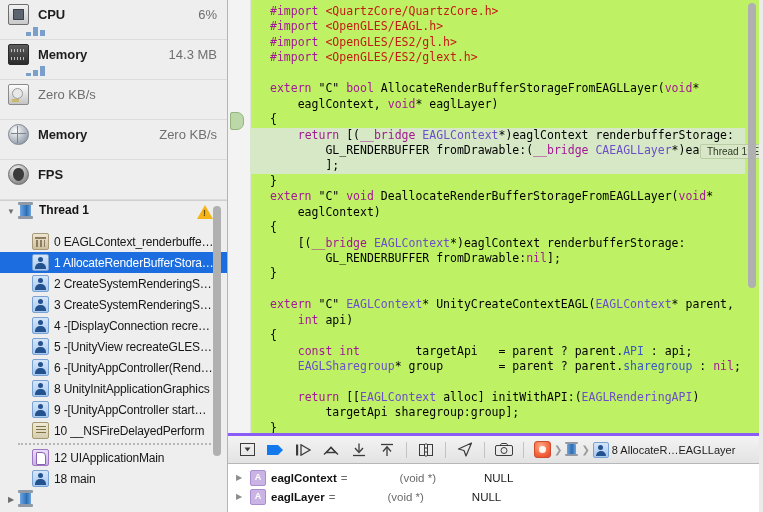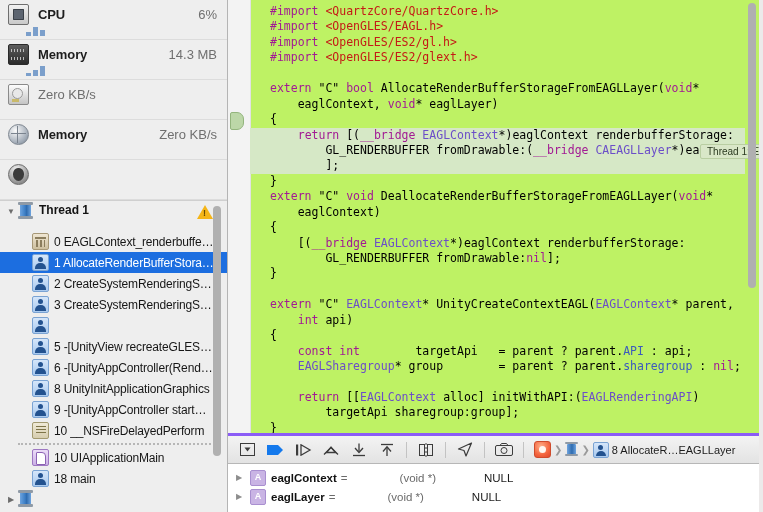--- a/index.html
+++ b/index.html
@@ -502,20 +502,21 @@
         <div class="gauge">
           <div class="gauge-row">
             <div class="gauge-icon ic-net"></div>
             <div class="gauge-name">Memory</div>
             <div class="gauge-value">Zero KB/s</div>
           </div>
         </div>
         <div class="gauge">
           <div class="gauge-row">
             <div class="gauge-icon ic-fps"></div>
+            <div class="gauge-name">FPS</div>
             <div class="gauge-value"></div>
           </div>
         </div>
       </div>
 
     <div id="threads">
         <div class="trow thread-head">
           <div class="twist open"></div>
           <div class="spool"></div>
           <div class="thread-txt">
@@ -534,20 +535,21 @@
         <div class="frow">
           <div class="fic person"></div>
           <div class="flabel">2 CreateSystemRenderingS…</div>
         </div>
         <div class="frow">
           <div class="fic person"></div>
           <div class="flabel">3 CreateSystemRenderingS…</div>
         </div>
         <div class="frow">
           <div class="fic person"></div>
+          <div class="flabel">4 -[DisplayConnection recre…</div>
         </div>
         <div class="frow">
           <div class="fic person"></div>
           <div class="flabel">5 -[UnityView recreateGLES…</div>
         </div>
         <div class="frow">
           <div class="fic person"></div>
           <div class="flabel">6 -[UnityAppController(Rend…</div>
         </div>
         <div class="frow">
@@ -558,21 +560,21 @@
           <div class="fic person"></div>
           <div class="flabel">9 -[UnityAppController start…</div>
         </div>
         <div class="frow">
           <div class="fic list"></div>
           <div class="flabel">10 __NSFireDelayedPerform</div>
         </div>
         <div class="frame-sep"></div>
         <div class="frow">
           <div class="fic purple"></div>
-          <div class="flabel">10 UIApplicationMain</div>
+          <div class="flabel">12 UIApplicationMain</div>
         </div>
         <div class="frow">
           <div class="fic person"></div>
           <div class="flabel">18 main</div>
         </div>
         <div class="trow thread-head">
           <div class="twist closed"></div>
           <div class="spool"></div>
           <div class="thread-txt"></div>
         </div>

